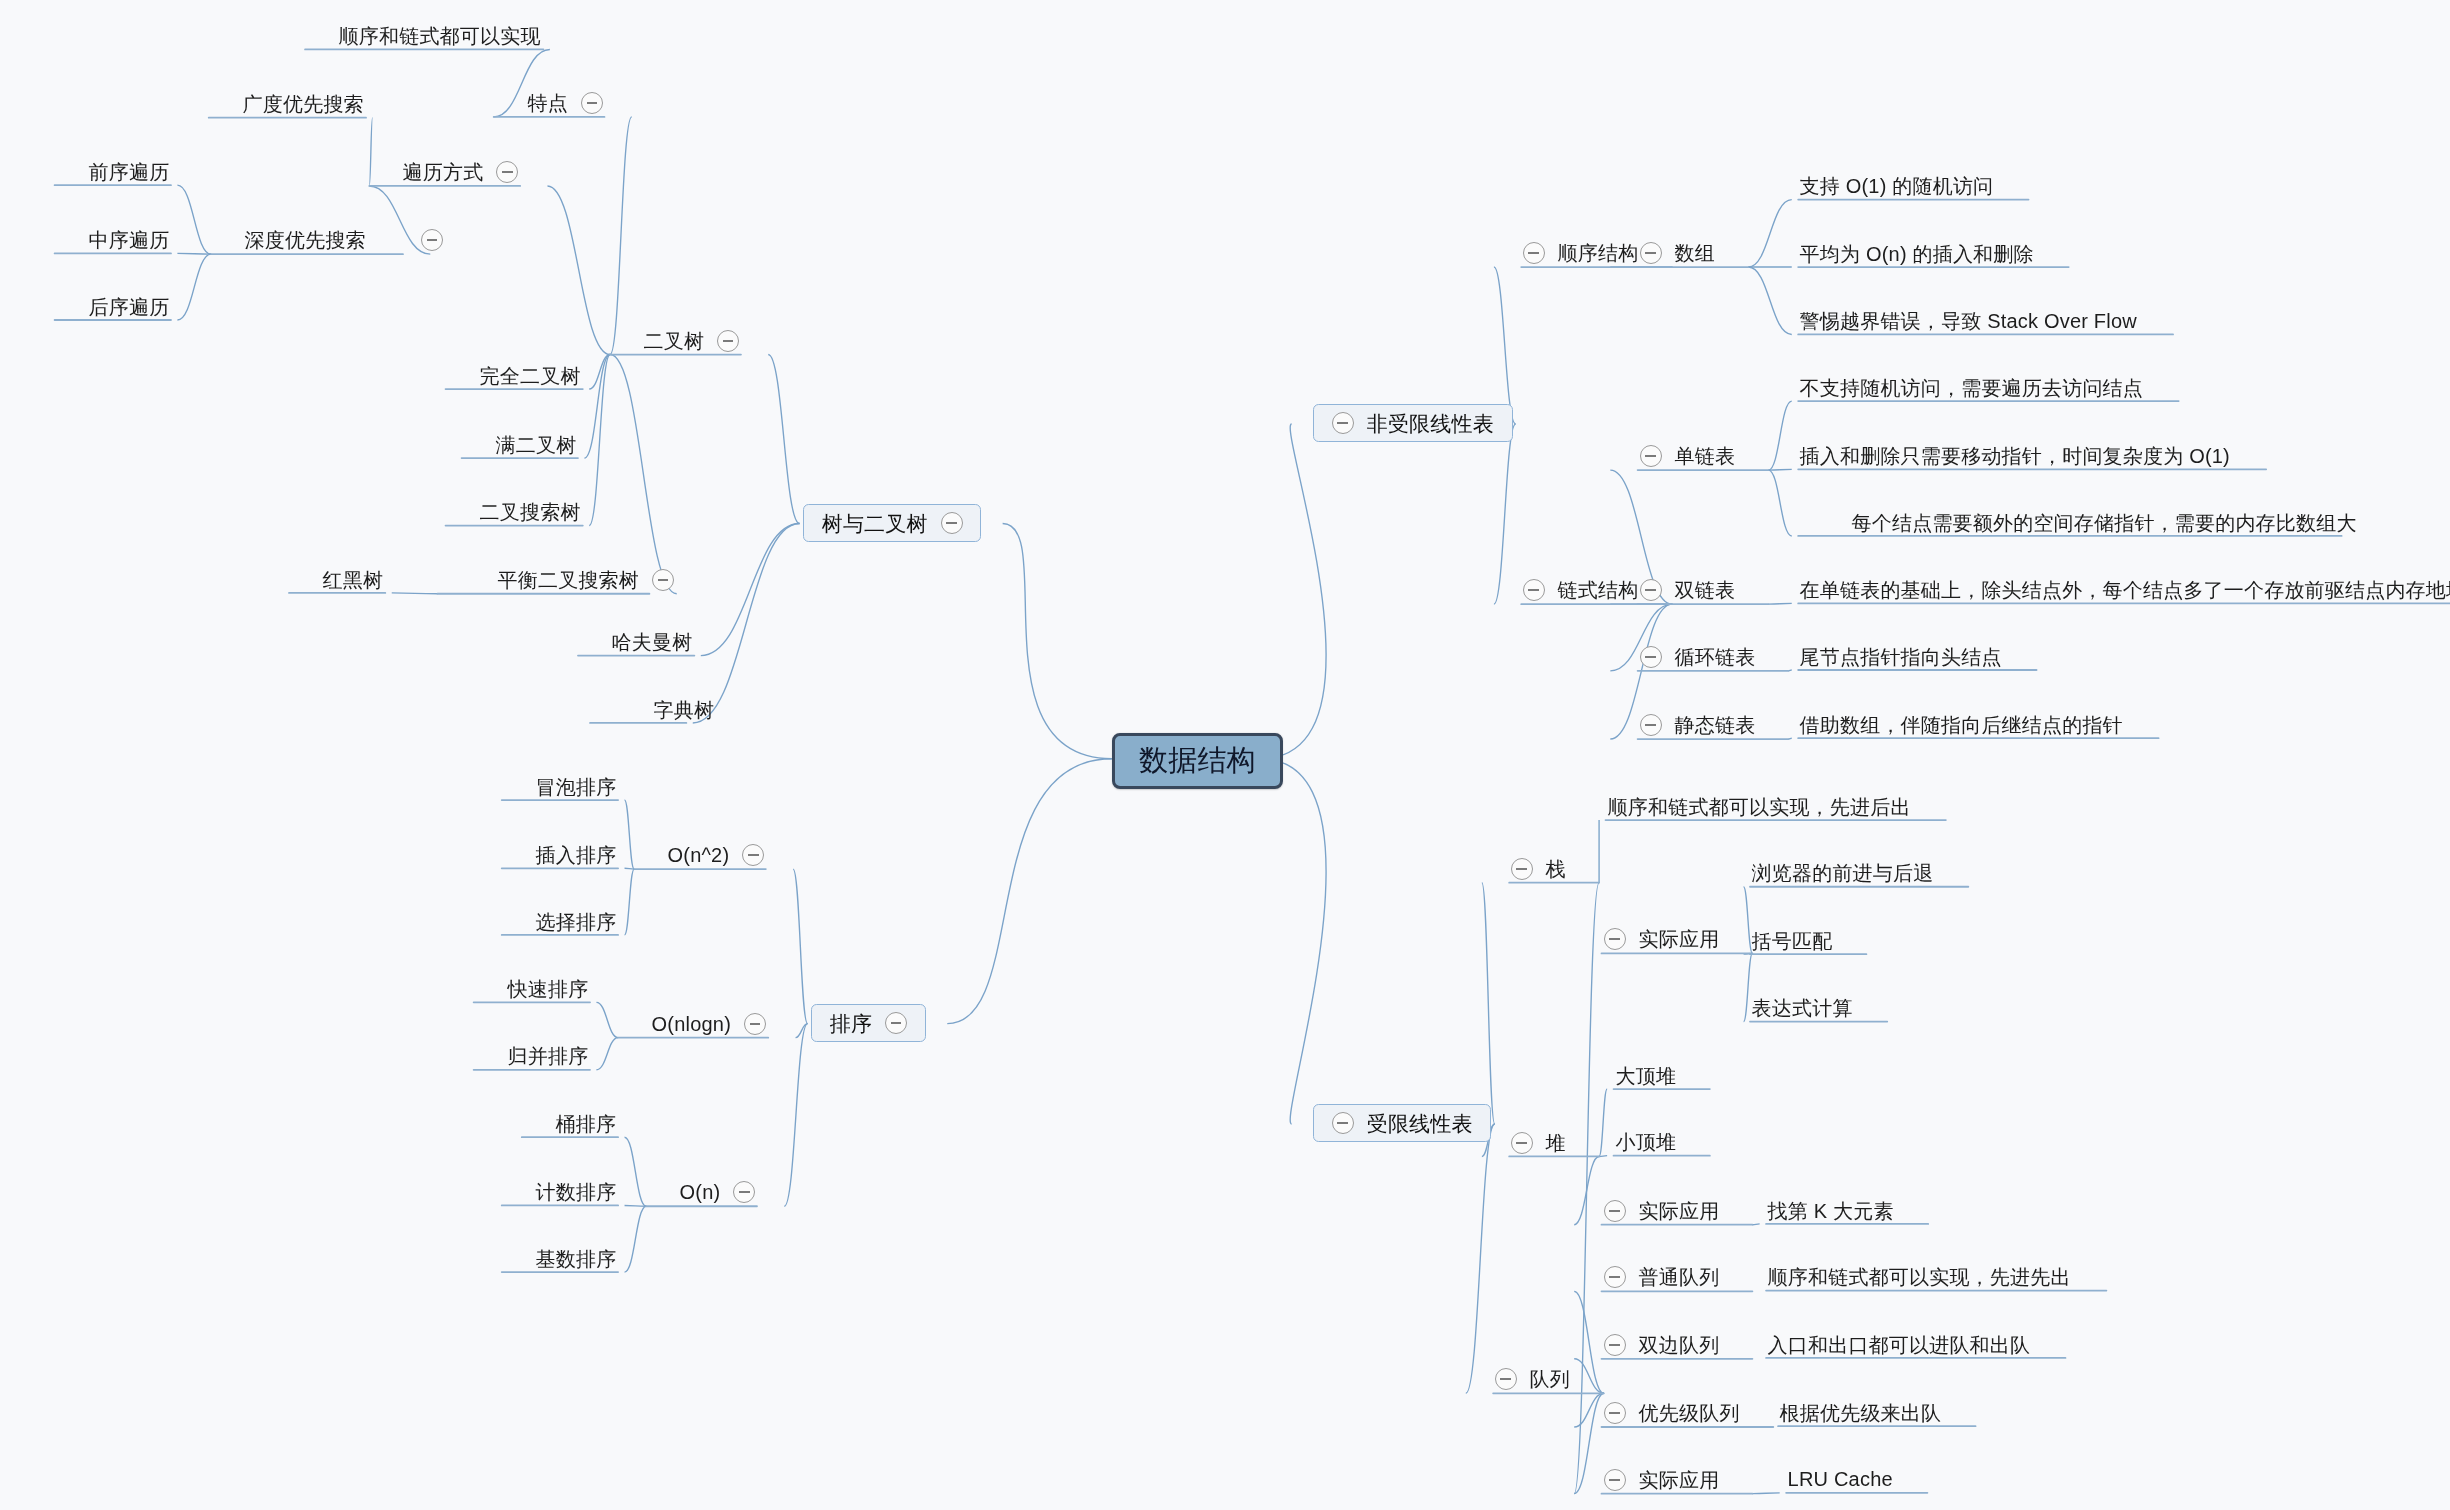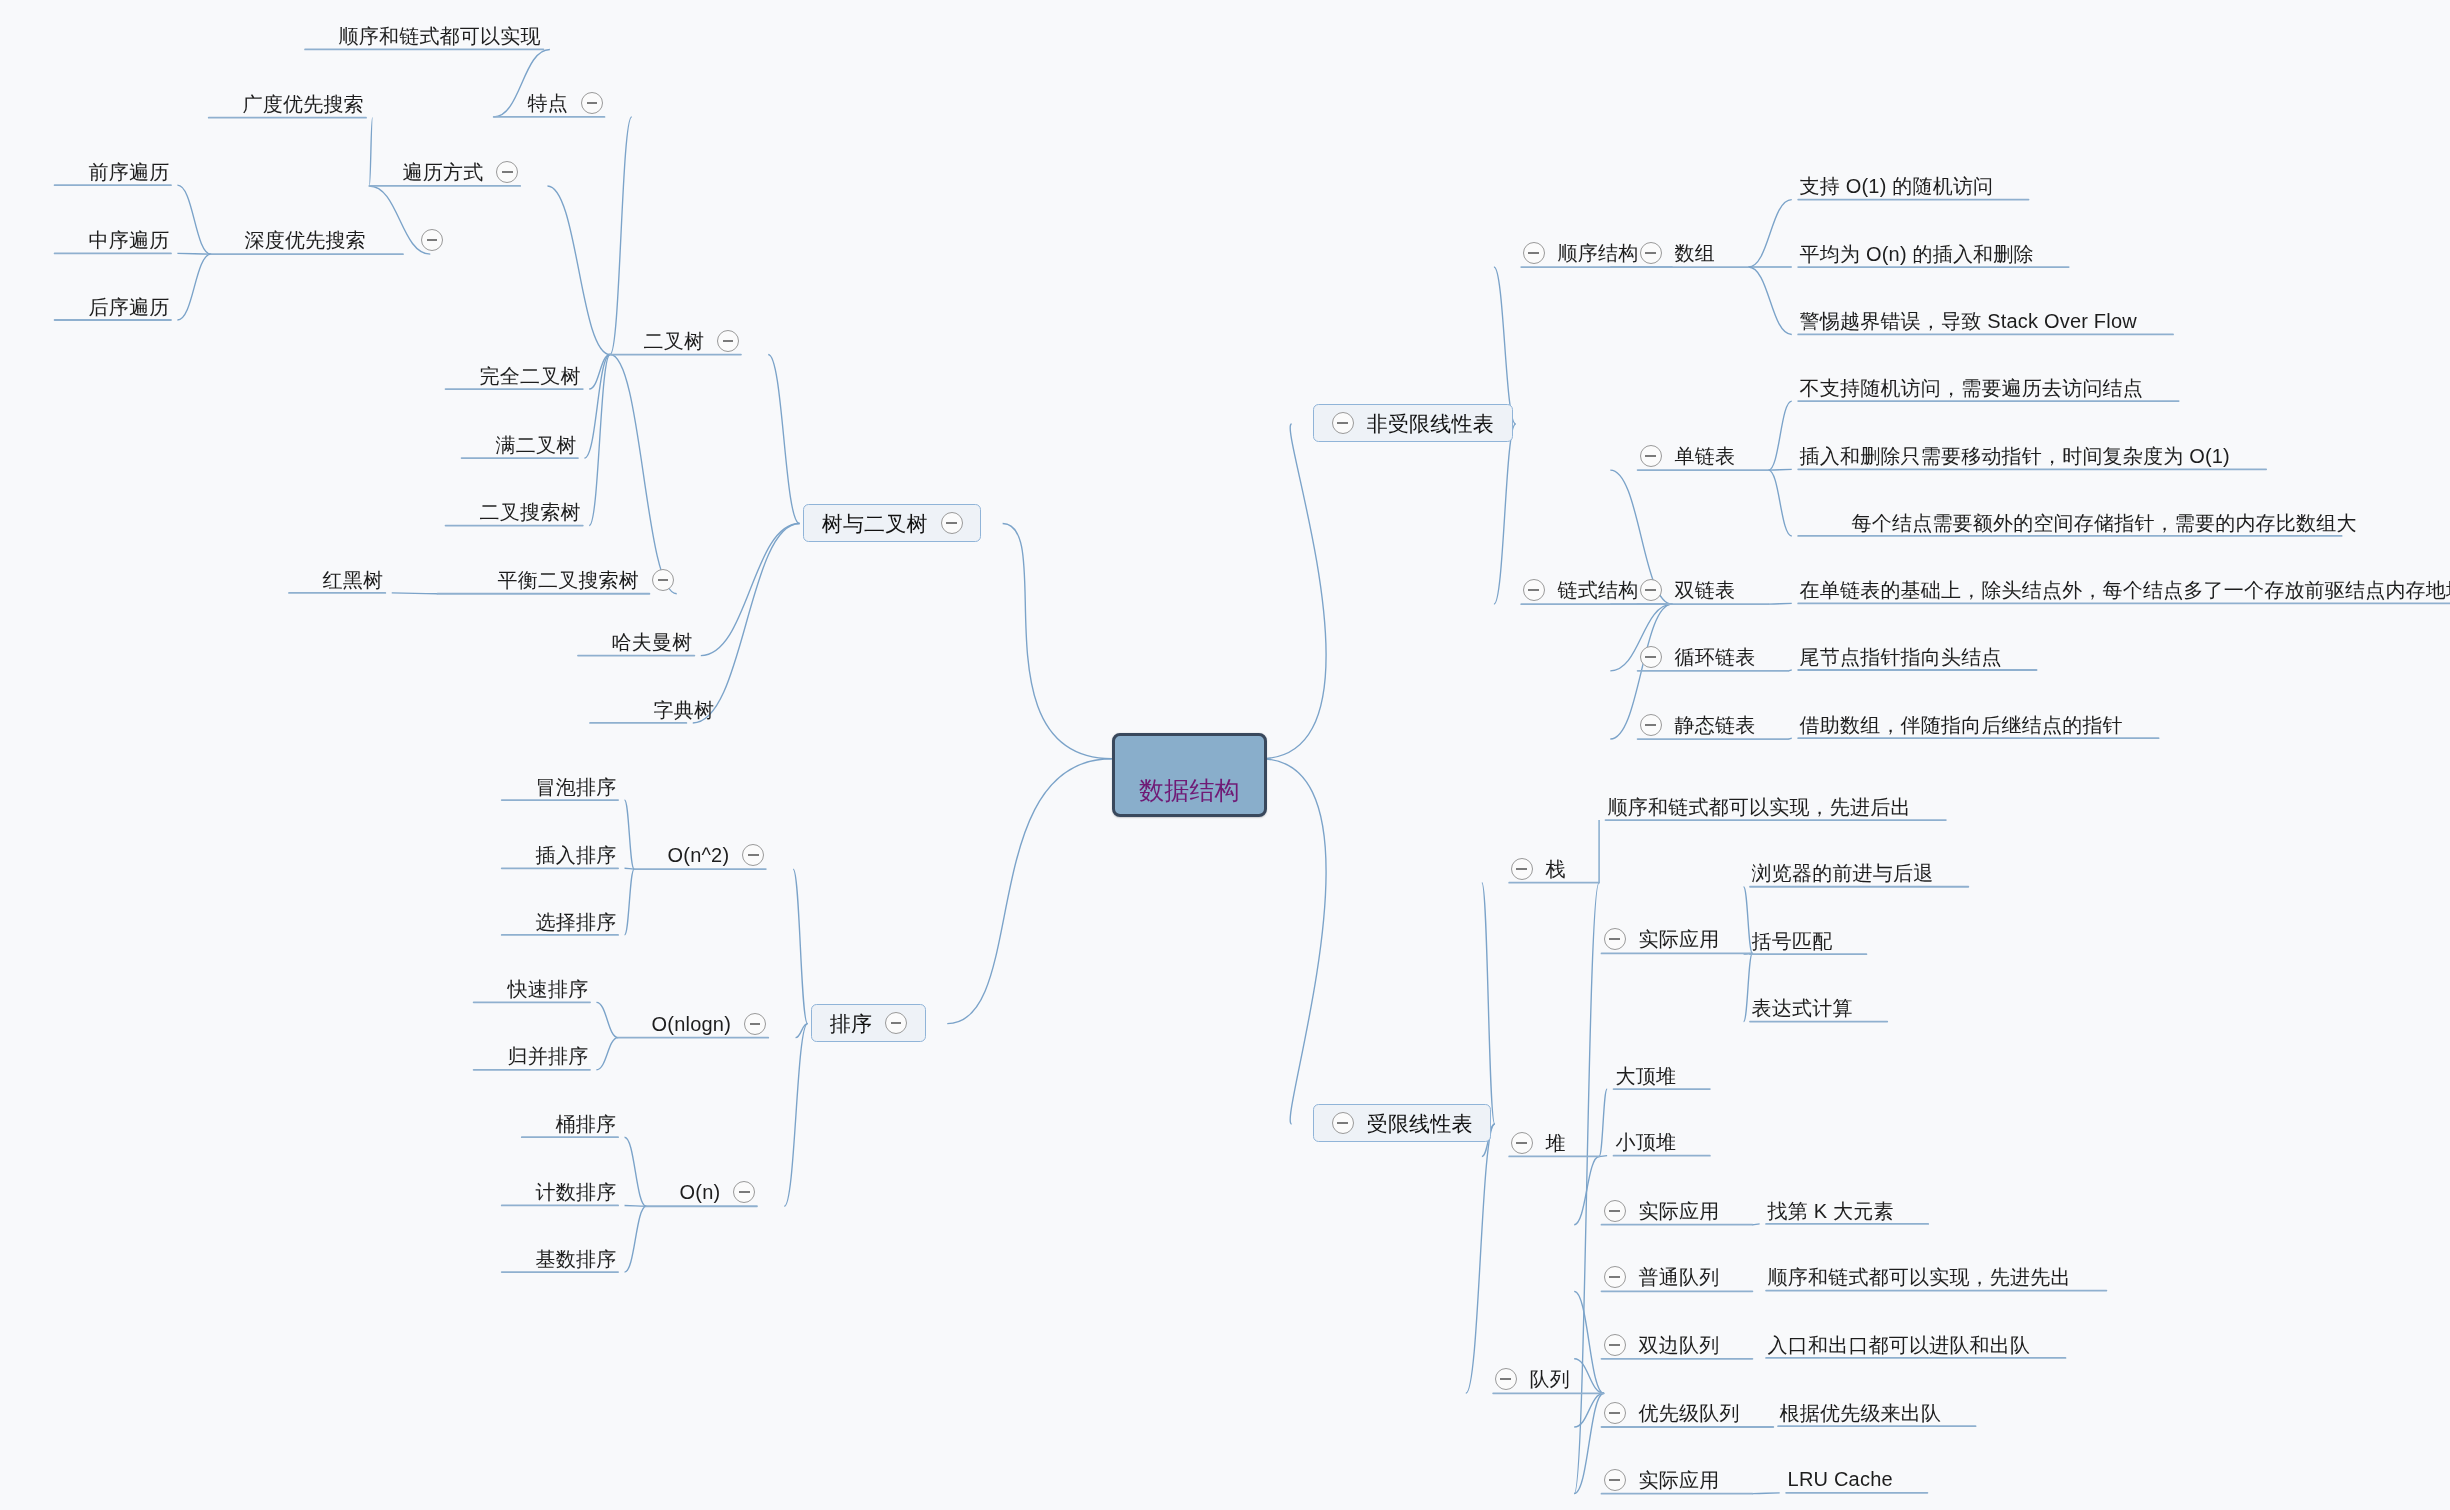--- a/index.html
+++ b/index.html
@@ -3,21 +3,21 @@
 <meta charset="utf-8">
 <style>
   html,body{margin:0;padding:0;background:#f7f8fa;}
   body{width:2450px;height:1511px;overflow:hidden;font-family:"Liberation Sans","DejaVu Sans",sans-serif;}
   #stage{position:relative;width:2450px;height:1511px;background:#f8f9fb;}
   svg#links{position:absolute;left:0;top:0;width:2450px;height:1511px;}
   .node{position:absolute;white-space:nowrap;display:flex;align-items:center;}
   .nlabel{font-size:20px;color:#1d1d1d;letter-spacing:0.2px;line-height:1;}
   
   .root{border:3.2px solid #39485c;background:#89aecb;border-radius:8px;padding:10.4px 24px;box-shadow:0 0.8px 1.6px rgba(0,0,0,.18);}
-  .root .nlabel{color:#701a75;font-size:25px;margin-top:32px;}
+  .root .nlabel{color:#0f172a;font-size:29px;}
   
   .boxed{border:1.6px solid #90b4d8;background:#eef2f7;border-radius:5.6px;padding:7.2px 17.7px;}
   .boxed .nlabel{font-size:21px;color:#111;}
   
   .tog{width:20px;height:20px;border-radius:50%;border:1.3px solid #9a9a9a;background:#fbfbfb;
        display:inline-flex;align-items:center;justify-content:center;flex:0 0 auto;}
   .tog i{display:block;width:10.4px;height:1.4px;background:#7a7a7a;}
   .gapL{margin-right:13px;} .gapR{margin-left:13px;}
   .plain{padding:0 1.6px;}
 </style>

